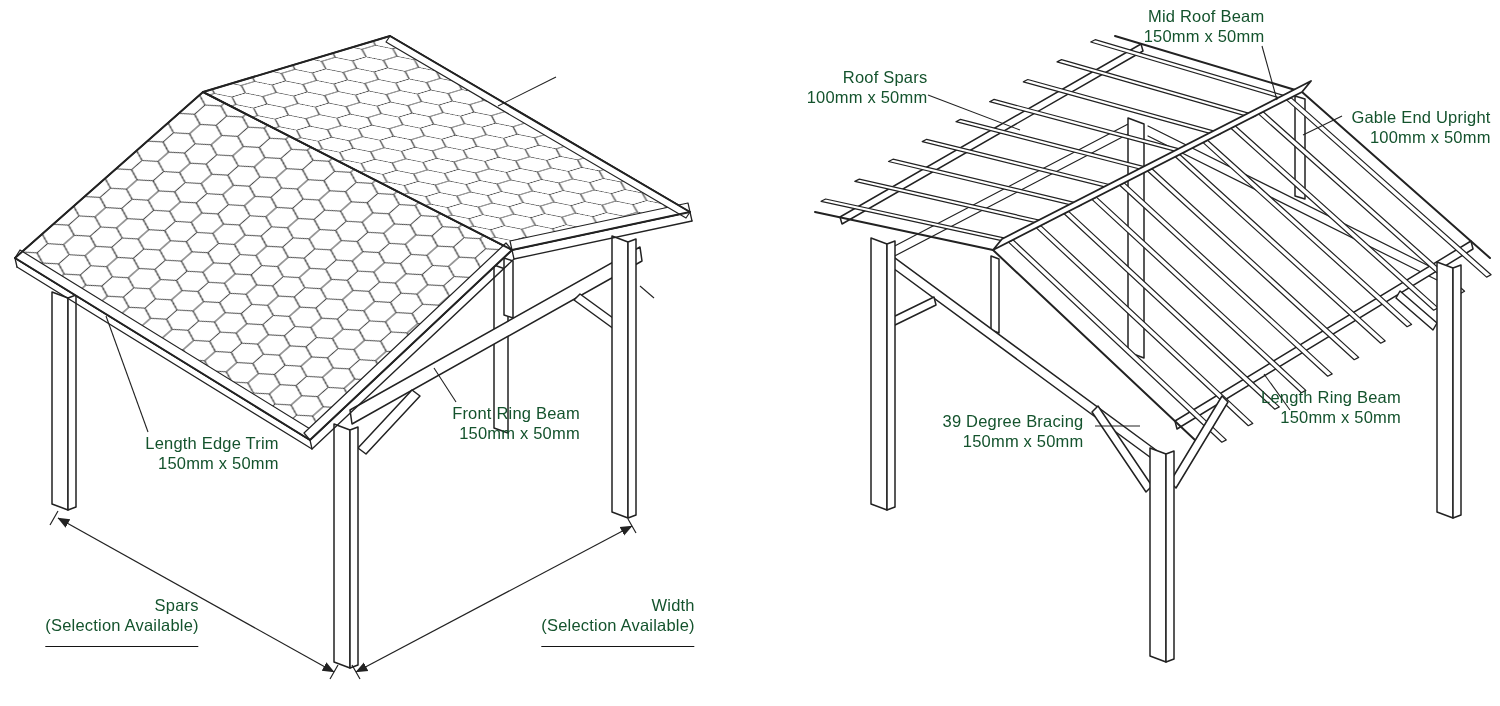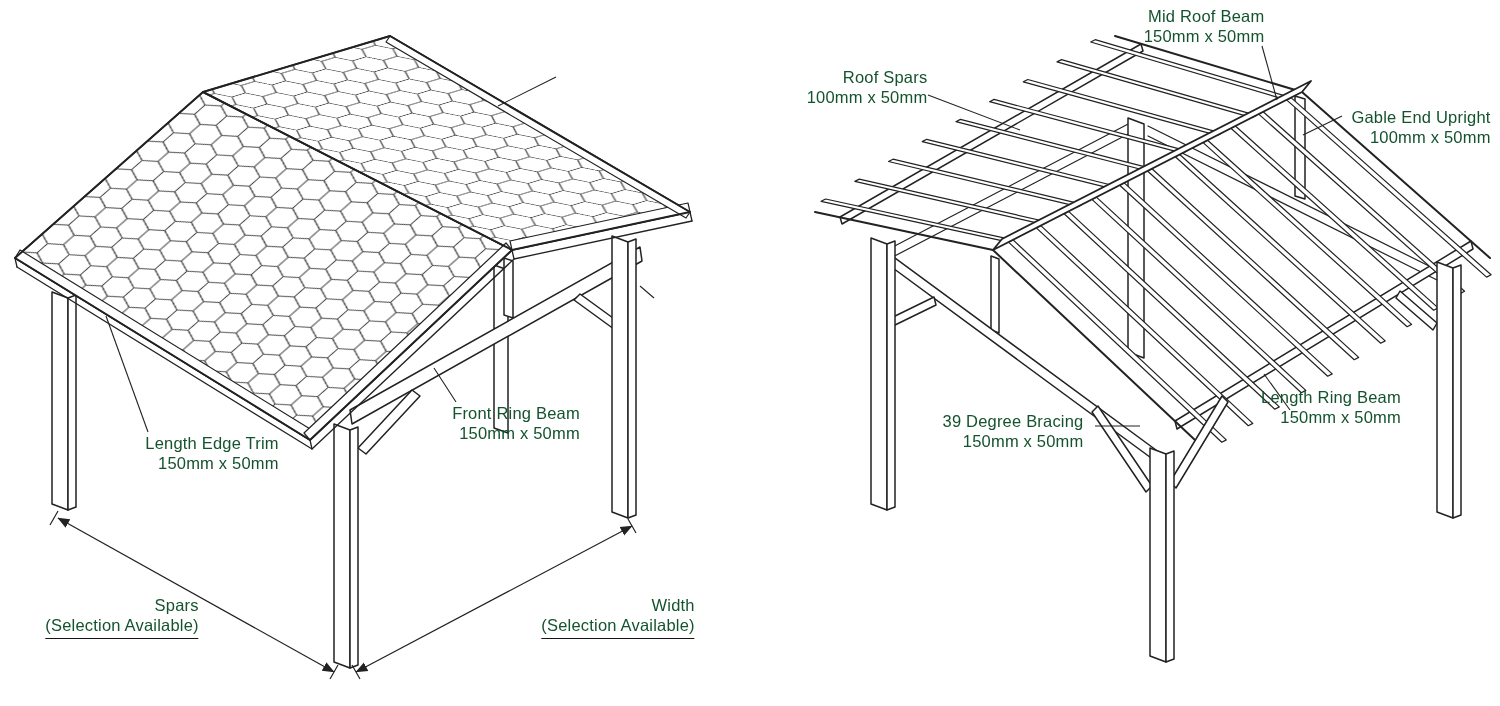--- a/index.html
+++ b/index.html
@@ -15,21 +15,21 @@
     position:absolute;
     transform:translateX(-50%);
     text-align:right;
     font-size:16.5px;
     line-height:19.5px;
     color:#14532d;
     letter-spacing:.2px;
     white-space:nowrap;
   }
   .label .l1,.label .l2{display:block;}
-  .label.underline-size .l2{border-bottom:1.6px solid #141414;padding-bottom:3px;}
+  .label.underline-size .l2{border-bottom:1.6px solid #141414;padding-bottom:11px;}
 </style>
 </head>
 <body>
 
 <div class="stage">
 
   <svg width="1500" height="706" viewBox="0 0 1500 706">
     <defs>
       <marker id="arrow" viewBox="0 0 10 10" refX="9.5" refY="5" markerWidth="10" markerHeight="10" orient="auto-start-reverse">
         <path d="M0,1 L10,5 L0,9 Z" fill="#222"></path>

